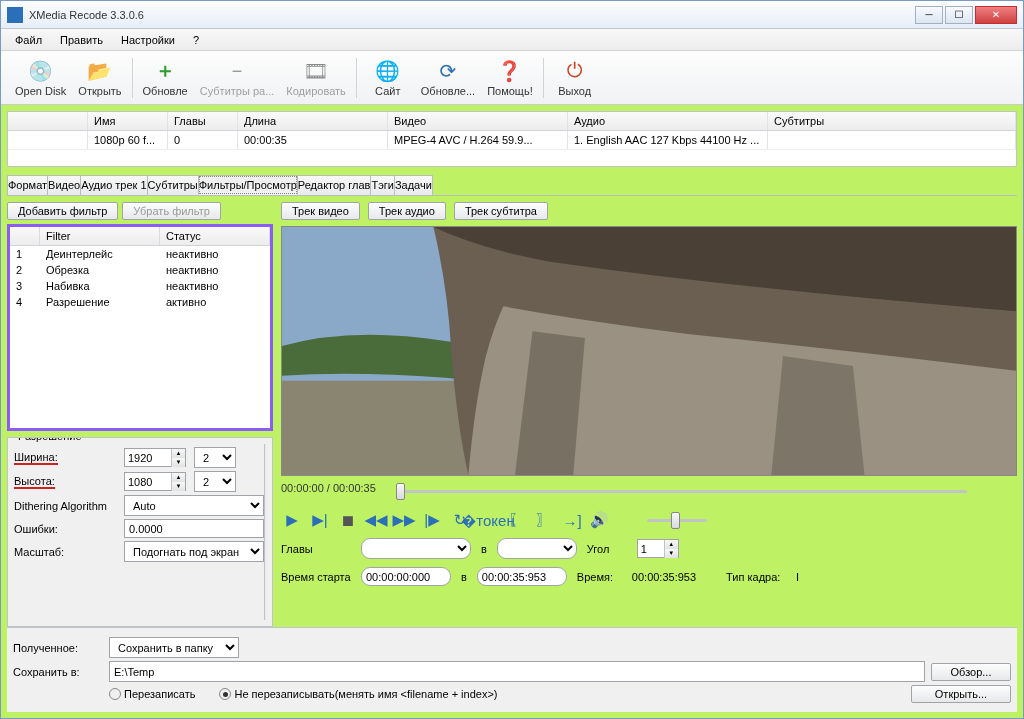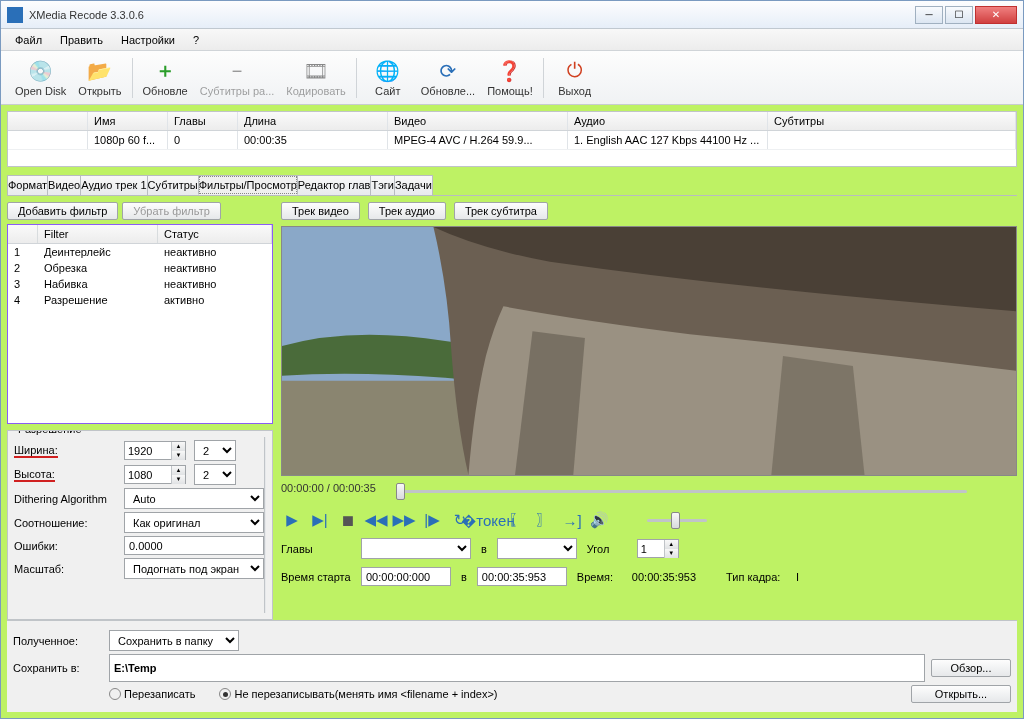--- a/index.html
+++ b/index.html
@@ -26,21 +26,21 @@
 .ft-cell { padding:3px 6px; border-right:1px solid #e0e4e8; overflow:hidden; white-space:nowrap; text-overflow:ellipsis; }
 .ft-row { border-bottom:1px solid #eef0f2; }
 .tabs { display:flex; border-bottom:1px solid #b8bcc0; margin-bottom:6px; }
 .tab { border:1px solid #b8bcc0; border-bottom:none; background:linear-gradient(#f8f8f8,#e8eaec); padding:3px 0; margin-right:-1px; cursor:pointer; }
 .tab.active { background:#f0f0f0; border-bottom:1px solid #f0f0f0; position:relative; z-index:2; outline:1px dotted #888; outline-offset:-2px; }
 .mid { display:flex; gap:8px; flex:1; overflow:hidden; }
 .left-col { width:266px; display:flex; flex-direction:column; }
 .filter-btns { display:flex; gap:4px; margin-bottom:4px; }
 .btn { border:1px solid #a0a4a8; background:linear-gradient(#fdfdfd,#e6e8ea); padding:2px 10px; cursor:pointer; border-radius:2px; }
 .btn.disabled { color:#999; cursor:default; }
-.filter-table { border:1px solid #8b5cf6; background:#fff; flex:1; }
+.filter-table { border:3px solid #8b5cf6; background:#fff; flex:1; }
 .flt-head { display:flex; background:linear-gradient(#fafafa,#ececec); border-bottom:1px solid #d0d4d8; }
 .flt-h { padding:3px 6px; border-right:1px solid #d8dcde; }
 .flt-row { display:flex; }
 .flt-c { padding:2px 6px; }
 .group { border:1px solid #c0c4c8; margin-top:6px; padding:6px; background:#f0f0f0; position:relative; }
 .group-title { position:absolute; top:-8px; left:6px; background:#f0f0f0; padding:0 4px; }
 .form-row { display:flex; align-items:center; margin:3px 0; }
 .form-lbl { width:110px; }
 .redline { border-bottom:2px solid #d02020; display:inline-block; }
 .num, .sel, .txt { border:1px solid #a0a4a8; background:#fff; padding:1px 4px; height:19px; font-size:11px; }
@@ -55,26 +55,26 @@
 .preview svg { width:100%; height:100%; }
 .time-row { display:flex; align-items:flex-start; margin:6px 0; gap:10px; }
 .time-txt { color:#333; }
 .slider { flex:1; height:18px; position:relative; margin:0 50px 0 10px; }
 .slider-track { height:3px; background:#c0c4c8; position:absolute; left:0; right:0; top:8px; border-radius:2px; }
 .slider-thumb { width:9px; height:17px; background:linear-gradient(#f8f8f8,#d8dade); border:1px solid #888; position:absolute; top:1px; left:0; border-radius:2px; }
 .pctrl { display:flex; align-items:center; gap:6px; margin:4px 0; }
 .pctrl .pb { width:22px; height:20px; display:flex; align-items:center; justify-content:center; color:#2a6fb8; font-size:15px; cursor:pointer; }
 .vol-slider { width:60px; height:18px; position:relative; margin-left:30px; }
 .chap-row, .time-row2 { display:flex; align-items:center; gap:10px; margin:4px 0; }
-.chap-row .sel, .time-row2 .txt { width:90px; }
+.chap-row .sel, .time-row2 .txt { width:90px;border-radius:9px; }
 .lbl-s { min-width:70px; }
 .bottom { border-top:1px solid #c0c4c8; padding:6px; background:#f0f0f0; }
 .b-row { display:flex; align-items:center; margin:3px 0; gap:6px; }
 .b-lbl { width:90px; }
-.path-input { flex:1; border:1px solid #a0a4a8; background:#fff; padding:2px 4px; height:28px;font-weight:bold; }
+.path-input { flex:1; border:1px solid #a0a4a8; background:#fff; padding:2px 4px; height:21px; }
 .radio-wrap { display:flex; align-items:center; gap:3px; margin-right:18px; }
 .radio { width:12px; height:12px; border:1px solid #888; border-radius:50%; display:inline-flex; align-items:center; justify-content:center; }
 .radio.checked::after { content:''; width:5px; height:5px; background:#333; border-radius:50%; }
 .vscroll { width:16px; background:linear-gradient(90deg,#f0f2f4,#dcdee0); border-left:1px solid #c0c4c8; }
 </style>
 </head>
 <body>
 
 <div class="window">
   <div class="titlebar">
@@ -225,24 +225,20 @@
                   <div class="spbtn">
                     <div class="spb">▲</div>
                     <div class="spb">▼</div>
                   </div>
                 </div>
             <select class="sel" style="width:42px;margin-left:8px"><option>2</option></select>
           </div>
           <div class="form-row">
             <div class="form-lbl">Dithering Algorithm</div>
             <select class="sel" style="width:140px"><option>Auto</option></select>
-          </div>
-          <div class="form-row">
-            <div class="form-lbl">Соотношение:</div>
-            <select class="sel" style="width:140px"><option>Как оригинал</option></select>
           </div>
           <div class="form-row">
             <div class="form-lbl">Ошибки:</div>
             <input class="txt" style="width: 140px;" value="0.0000">
           </div>
           <div class="form-row">
             <div class="form-lbl">Масштаб:</div>
             <select class="sel" style="width:140px"><option>Подогнать под экран</option></select>
           </div>
           </div>

